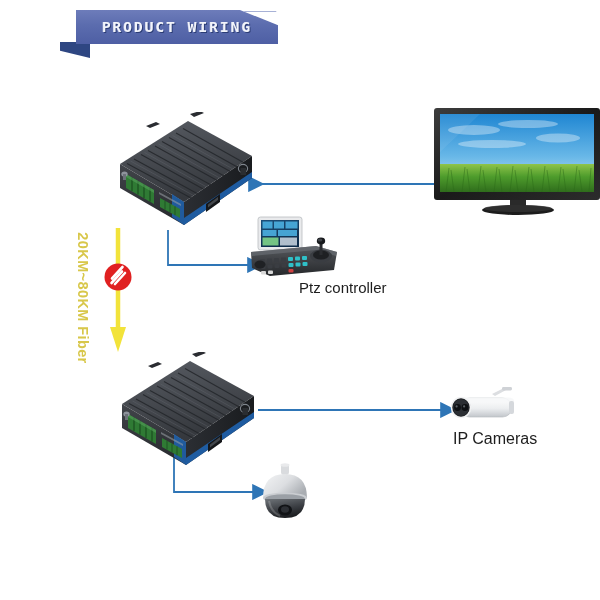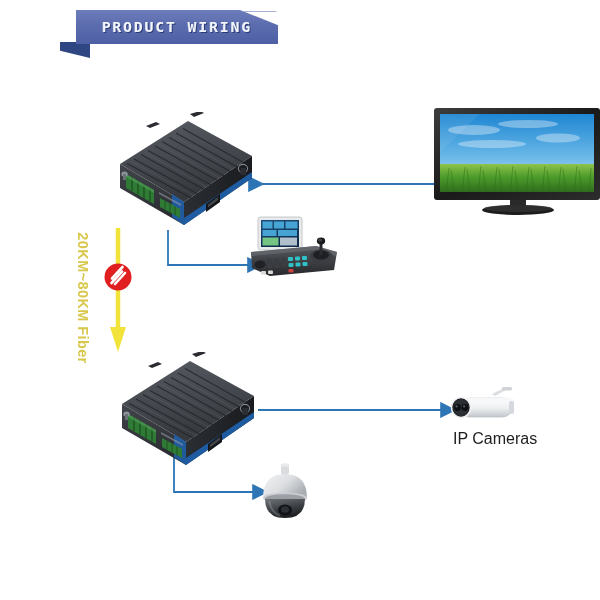--- a/index.html
+++ b/index.html
@@ -398,20 +398,21 @@
       </g>
       <g fill="#d8d8d8">
         <rect x="13" y="55" width="5" height="3.4" rx="1"></rect>
         <rect x="20" y="54.5" width="5" height="3.4" rx="1"></rect>
       </g>
 
       <ellipse cx="12" cy="48.5" rx="5.5" ry="4" fill="#1f2124"></ellipse>
     </g>
   </svg>
 
+  <div class="label label-ptz">Ptz controller</div>
 
   <svg style="position:absolute;left:418px;top:386px;width:82px;height:44px;" viewBox="0 0 82 44">
     <defs>
       <linearGradient id="camG" x1="0" y1="0" x2="0" y2="1">
         <stop offset="0" stop-color="#ffffff"></stop>
         <stop offset="55%" stop-color="#eceef0"></stop>
         <stop offset="100%" stop-color="#c2c6cb"></stop>
       </linearGradient>
     </defs>
 

